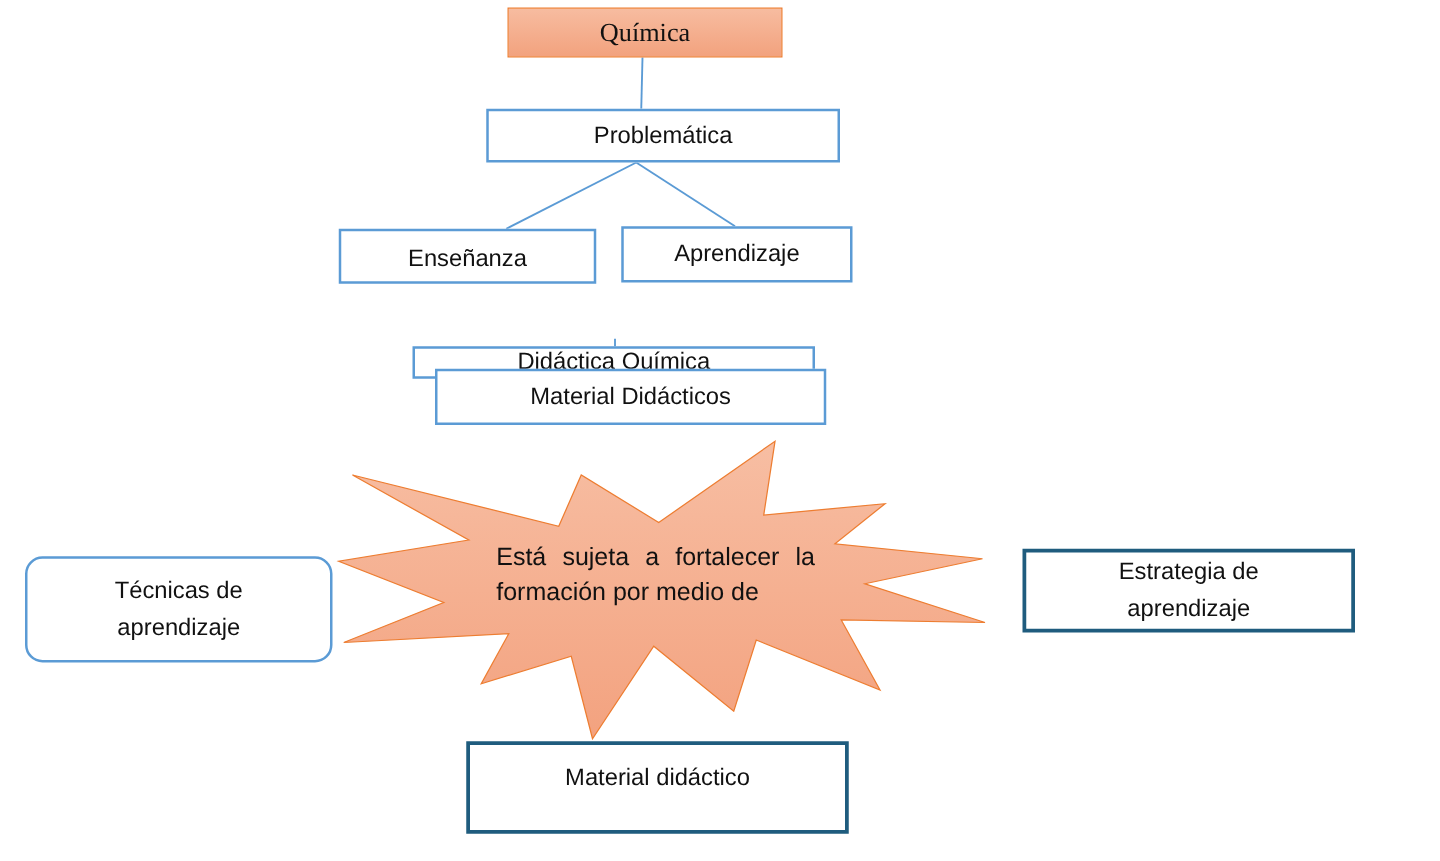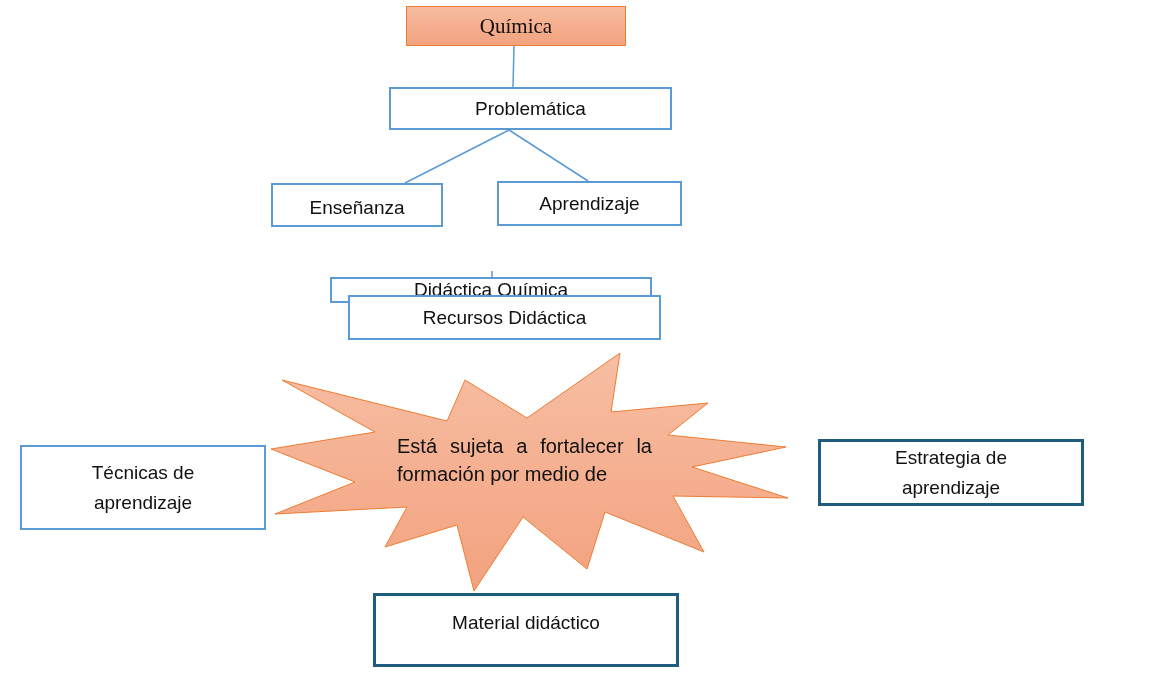--- a/index.html
+++ b/index.html
@@ -7,21 +7,21 @@
            font-family: "Liberation Sans", "DejaVu Sans", sans-serif; color: #111; }
     .box { position: absolute; box-sizing: border-box; background: #fff;
            display: flex; align-items: center; justify-content: center; text-align: center;
            font-size: 19px; line-height: 30px; }
     .blue { border: 2px solid #5b9bd5; }
     .teal { border: 3px solid #1f5c7e; }
     #root { left: 406px; top: 6px; width: 220px; height: 40px;
             background: linear-gradient(#f7bca0, #f2a27e); border: 1px solid #ed7d31;
             font-family: "Liberation Serif", serif; font-size: 21px; }
     #problematica { left: 379px; top: 87px; width: 283px; height: 43px; margin-left: 10px; }
-    #ensenanza { left: 271px; top: 183px; width: 172px; height: 44px; align-items: flex-end; padding-bottom: 2px; }
+    #ensenanza { left: 271px; top: 183px; width: 206px; height: 44px; align-items: flex-end; padding-bottom: 2px; }
     #aprendizaje { left: 497px; top: 181px; width: 185px; height: 45px; }
     #didactica { left: 330px; top: 229px; width: 322px; height: 26px; margin-top: 48px; }
     #recursos { left: 348px; top: 295px; width: 313px; height: 45px; }
     #tecnicas { left: 20px; top: 445px; width: 246px; height: 85px; }
     #estrategia { left: 818px; top: 439px; width: 266px; height: 67px; }
     #material { left: 373px; top: 593px; width: 306px; height: 74px; align-items: flex-start; padding-top: 12px; }
     svg.lines { position: absolute; left: 0; top: 0; }
     #star-text { position: absolute; left: 397px; top: 432px; width: 255px;
                  font-size: 20px; line-height: 28px; text-align: justify; text-align-last: left; }
   </style>
@@ -40,19 +40,19 @@
   <line x1="509" y1="130" x2="588" y2="181" stroke="#5b9bd5" stroke-width="1.5"></line>
   <line x1="492" y1="271" x2="492" y2="295" stroke="#5b9bd5" stroke-width="1.5"></line>
   <polygon fill="url(#starGrad)" stroke="#ed7d31" stroke-width="1" points="282,380 447,421 465,380 527,418 620,353 611,412 708,403 668,435 786,447 692,467 788,498 673,496 704,552 605,512 587,569 523,517 474,591 457,525 385,547 407,507 275,514 355,482 271,449 375,432"></polygon>
 </svg>
 
 <div id="root" class="box">Química</div>
 <div id="problematica" class="box blue">Problemática</div>
 <div id="ensenanza" class="box blue">Enseñanza</div>
 <div id="aprendizaje" class="box blue">Aprendizaje</div>
 <div id="didactica" class="box blue">Didáctica Química</div>
-<div id="recursos" class="box blue">Recursos Didáctica</div>
+<div id="recursos" class="box blue">Material Didácticos</div>
 
 <div id="star-text">Está sujeta a fortalecer la formación por medio de</div>
 
-<div id="tecnicas" class="box blue" style="padding: 16px 60px;">Técnicas de aprendizaje</div>
+<div id="tecnicas" class="box blue" style="padding: 16px 60px; border-radius: 14px;">Técnicas de aprendizaje</div>
 <div id="estrategia" class="box teal" style="padding: 0px 60px;">Estrategia de aprendizaje</div>
 <div id="material" class="box teal">Material didáctico</div>
 
 </body></html>

